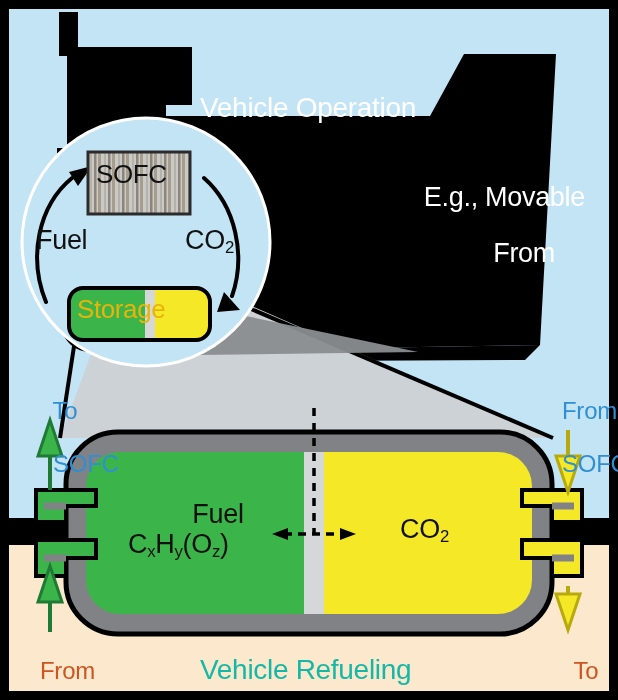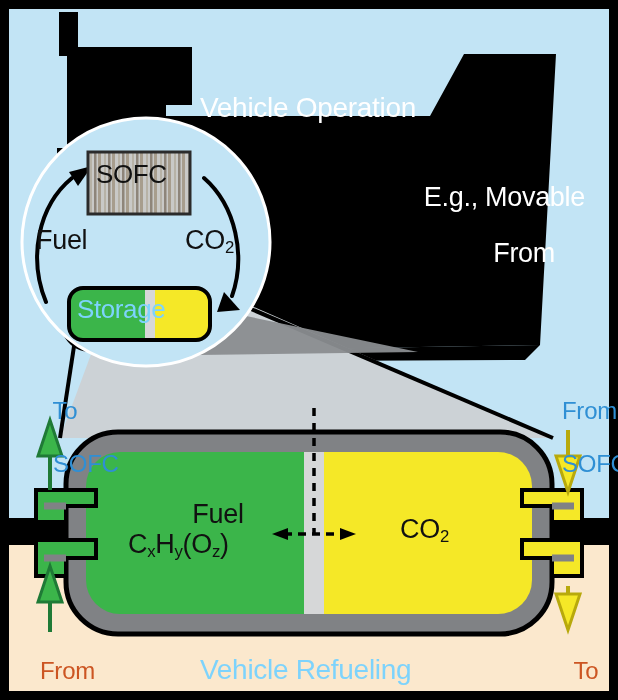--- a/index.html
+++ b/index.html
@@ -1,24 +1,24 @@
 <!DOCTYPE html>
 <html><head>
 <meta charset="utf-8">
 <style>
   html,body{margin:0;padding:0;background:#ffffff;}
   body{font-family:"Liberation Sans","DejaVu Sans",sans-serif;}
   #stage{position:relative;width:618px;height:700px;overflow:hidden;background:#000;}
   #svgroot{position:absolute;left:0;top:0;width:618px;height:700px;display:block;}
   .lbl{position:absolute;white-space:pre;line-height:1.04;}
   .t-vehop{left:200px;top:93px;font-size:28px;color:#ffffff;font-weight:400;letter-spacing:-0.3px;}
-  .t-vehref{left:200px;top:655px;font-size:28px;color:#7dd3fc;font-weight:400;letter-spacing:-0.3px;}
+  .t-vehref{left:200px;top:655px;font-size:28px;color:#14b8a6;font-weight:400;letter-spacing:-0.3px;}
   .t-tanker{left:395px;top:155px;font-size:27px;color:#ffffff;text-align:right;width:160px;letter-spacing:-0.3px;}
   .t-sofcbox{left:96px;top:161px;font-size:26px;color:#111;letter-spacing:-0.4px;}
-  .t-storage{left:77px;top:296px;font-size:26px;color:#7dd3fc;letter-spacing:-0.4px;}
+  .t-storage{left:77px;top:296px;font-size:26px;color:#eab308;letter-spacing:-0.4px;}
   .t-fuelc{left:36px;top:226px;font-size:27px;color:#111;letter-spacing:-0.3px;}
   .t-co2c{left:185px;top:226px;font-size:27px;color:#111;letter-spacing:-0.3px;}
   .t-movable{left:203px;top:386px;font-size:22px;color:#111;letter-spacing:-0.2px;}
   .t-fuelbig{left:163px;top:500px;font-size:27px;color:#111;text-align:center;width:110px;letter-spacing:-0.3px;}
   .t-formula{left:128px;top:530px;font-size:27px;color:#111;width:180px;letter-spacing:-0.3px;}
   .t-co2big{left:400px;top:515px;font-size:27px;color:#111;letter-spacing:-0.3px;}
   .t-tosofc{left:27px;top:372px;font-size:24px;color:#2f8fd4;line-height:1.1;letter-spacing:-0.2px;}
   .t-fromsofc{left:536px;top:372px;font-size:24px;color:#2f8fd4;line-height:1.1;letter-spacing:-0.2px;text-align:left;}
   .t-fromstation{left:14px;top:632px;font-size:24px;color:#cc5522;line-height:1.1;letter-spacing:-0.2px;}
   .t-tostation{left:548px;top:632px;font-size:24px;color:#cc5522;line-height:1.1;letter-spacing:-0.2px;}

